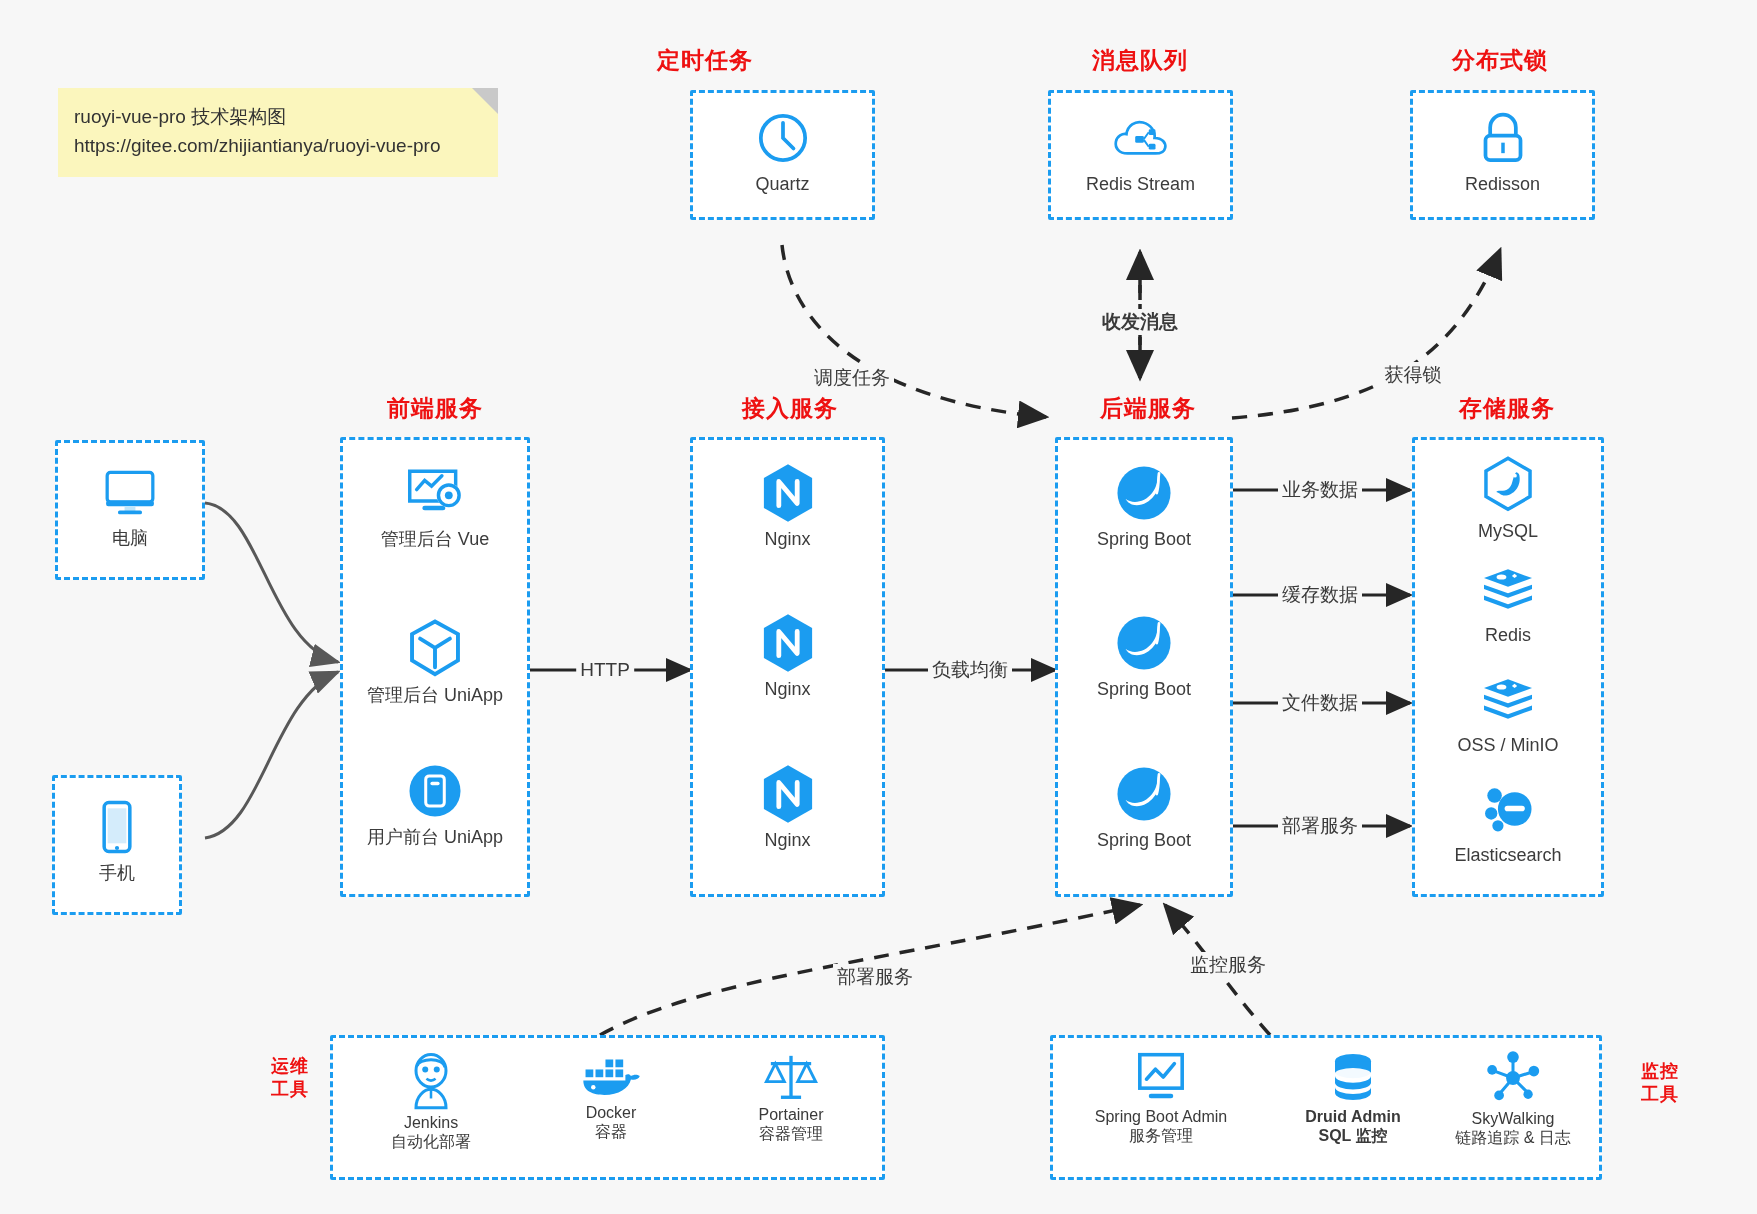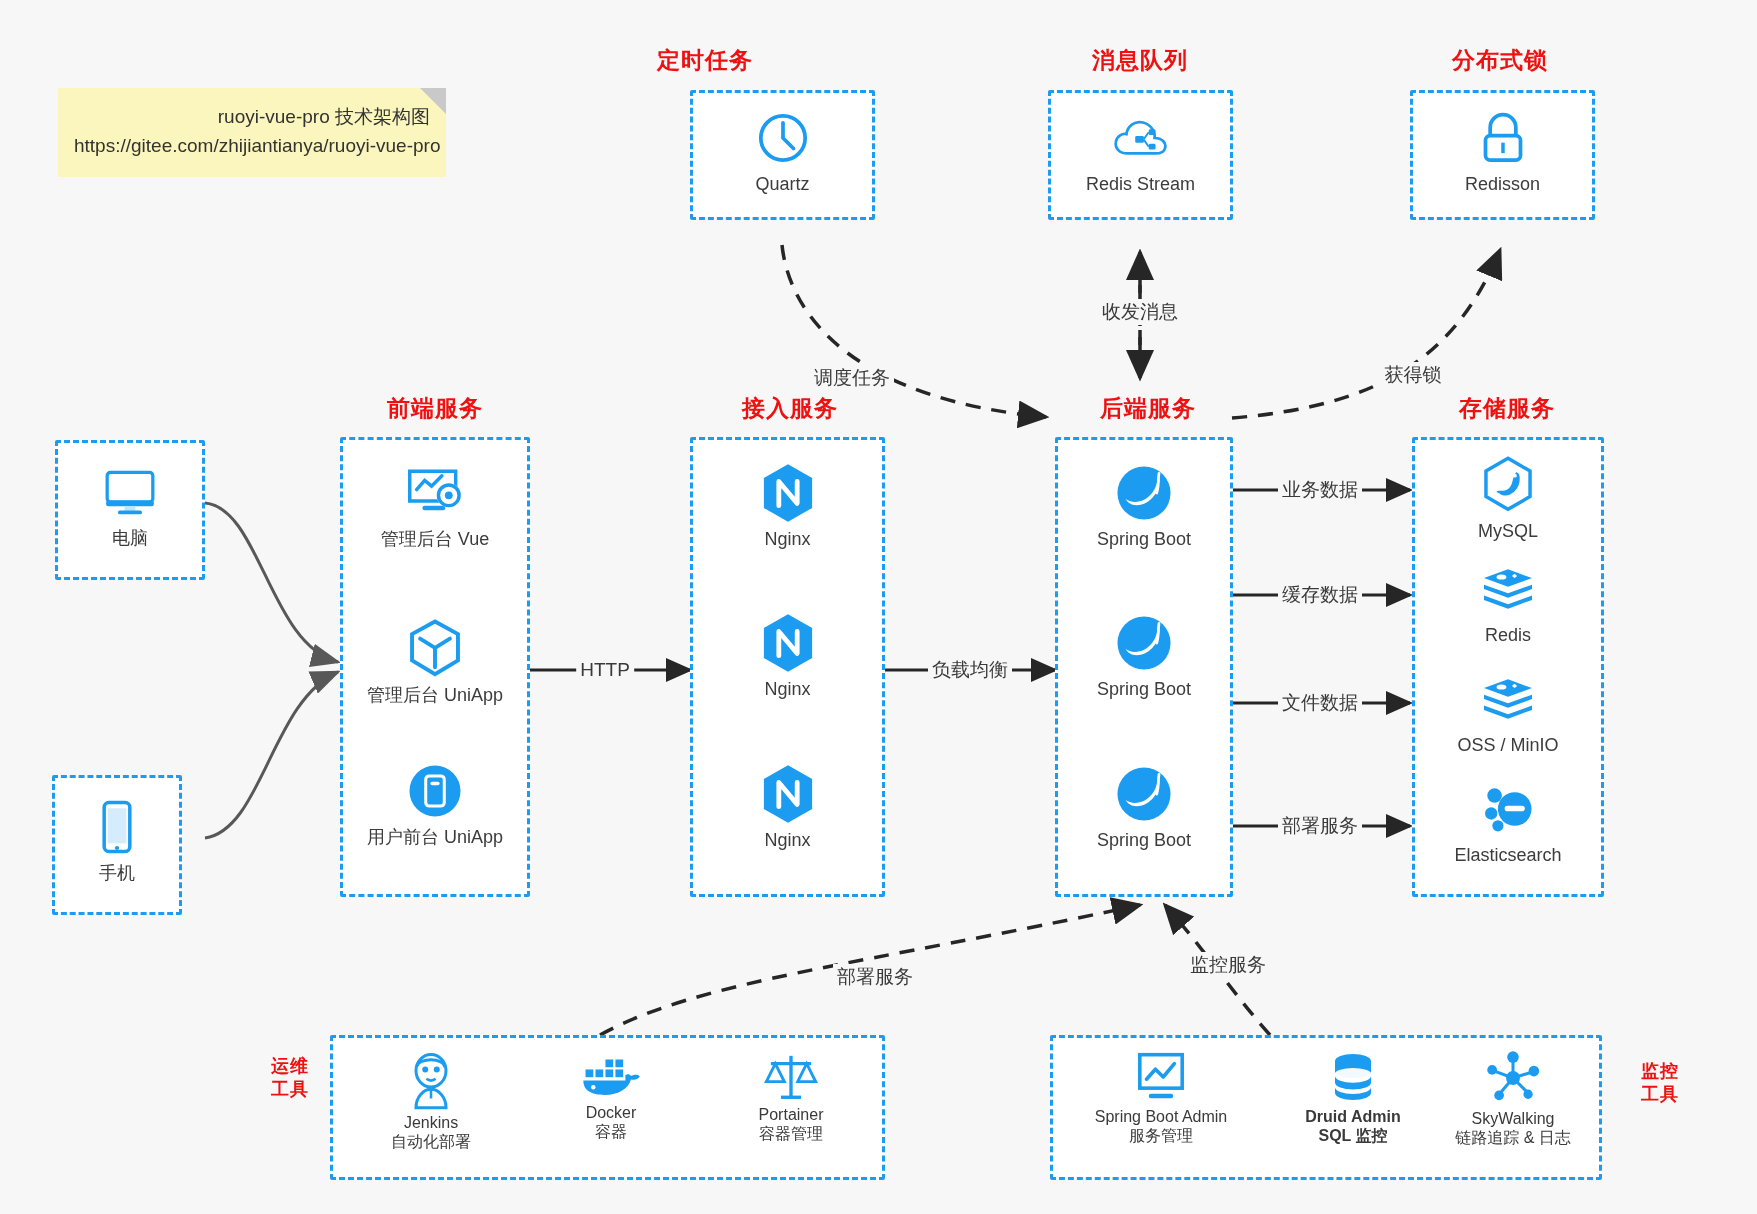--- a/index.html
+++ b/index.html
@@ -117,21 +117,21 @@
     <path d="M1232,490 L1410,490" fill="none" stroke="#262626" stroke-width="3" marker-end="url(#arrDark)"></path>
     <path d="M1232,595 L1410,595" fill="none" stroke="#262626" stroke-width="3" marker-end="url(#arrDark)"></path>
     <path d="M1232,703 L1410,703" fill="none" stroke="#262626" stroke-width="3" marker-end="url(#arrDark)"></path>
     <path d="M1232,826 L1410,826" fill="none" stroke="#262626" stroke-width="3" marker-end="url(#arrDark)"></path>
 
     <path d="M600,1035 C 700,980 860,965 1140,905" fill="none" stroke="#262626" stroke-width="3.5" stroke-dasharray="15,11" marker-end="url(#arrDark)"></path>
 
     <path d="M1270,1035 C 1230,990 1205,950 1165,905" fill="none" stroke="#262626" stroke-width="3.5" stroke-dasharray="15,11" marker-end="url(#arrDark)"></path>
   </svg>
 
-  <div class="note" style="left:58px; top:88px; width:388px;text-align:right;">
+  <div class="note" style="left:58px; top:88px; width:440px;">
     <span class="fold"></span>
     <div>ruoyi-vue-pro 技术架构图</div>
     <div>https://gitee.com/zhijiantianya/ruoyi-vue-pro</div>
   </div>
 
   <div class="group-title" style="left:615px; top:45px; width:180px;">定时任务</div>
   <div class="dbox" style="left:690px; top:90px; width:185px; height:130px;">
     <div class="item" style="top:14px;">
       <div class="ico">
         <svg width="56" height="56" viewBox="0 0 48 48">
@@ -452,21 +452,21 @@
       <div class="cap">SkyWalking</div>
       <div class="cap2">链路追踪 &amp; 日志</div>
     </div>
   </div>
   <div class="group-title side" style="left:1620px; top:1060px; width:80px;">
     <div>监控</div>
     <div>工具</div>
   </div>
 
   <div class="elabel" style="left:852px; top:378px;">调度任务</div>
-  <div class="elabel" style="left:1140px; top:312px;">收发消息</div>
+  <div class="elabel" style="left:1140px; top:322px;font-weight:bold;">收发消息</div>
   <div class="elabel" style="left:1413px; top:375px;">获得锁</div>
   <div class="elabel" style="left:605px; top:670px;">HTTP</div>
   <div class="elabel" style="left:970px; top:670px;">负载均衡</div>
   <div class="elabel" style="left:1320px; top:490px;">业务数据</div>
   <div class="elabel" style="left:1320px; top:595px;">缓存数据</div>
   <div class="elabel" style="left:1320px; top:703px;">文件数据</div>
   <div class="elabel" style="left:1320px; top:826px;">部署服务</div>
   <div class="elabel" style="left:875px; top:977px;">部署服务</div>
   <div class="elabel" style="left:1228px; top:965px;">监控服务</div>
 

